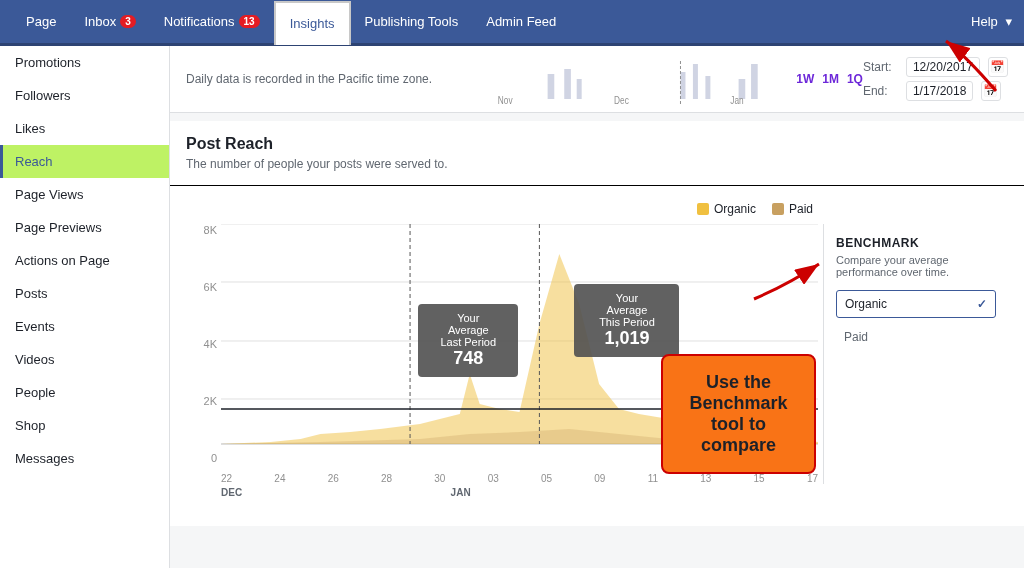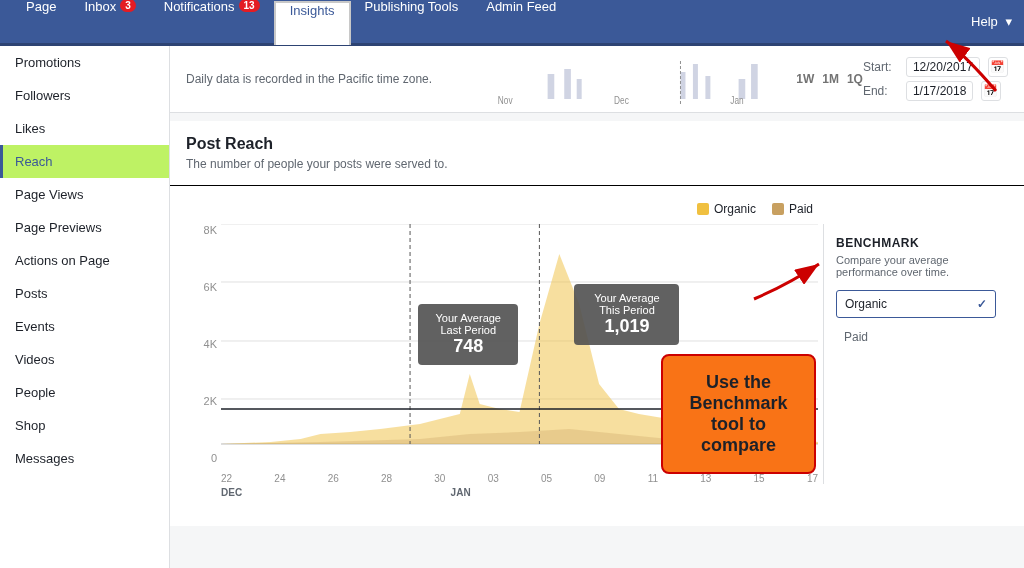--- a/index.html
+++ b/index.html
@@ -18,21 +18,21 @@
       display: flex;
       align-items: center;
       gap: 0;
       flex: 1;
     }
     .nav-item {
       color: #fff;
       padding: 0 14px;
       height: 46px;
       display: flex;
-      align-items: flex-start;
+      align-items: center;
       cursor: pointer;
       font-size: 13px;
       font-weight: 500;
       position: relative;
     }
     .nav-item.active {
       background: #fff;
       color: #3b5998;
       border: 2px solid #c8c8c8;
       border-bottom: none;
@@ -98,21 +98,21 @@
       border-bottom: 1px solid #dddfe2;
       padding: 8px 16px;
       display: flex;
       align-items: center;
       justify-content: space-between;
     }
     .date-bar-left { color: #606770; font-size: 12px; }
     .date-bar-period {
       display: flex;
       gap: 8px;
-      color: #737373;
+      color: #6d28d9;
       font-size: 12px;
       font-weight: bold;
     }
     .date-bar-period span { cursor: pointer; }
     .date-bar-right {
       display: flex;
       flex-direction: column;
       gap: 4px;
       font-size: 12px;
     }
@@ -218,21 +218,21 @@
       color: #909090;
       padding-right: 4px;
     }
 
     
     .tooltip-box {
       position: absolute;
       background: rgba(80,80,80,0.9);
       color: #fff;
       border-radius: 4px;
-      padding: 8px 8px;
+      padding: 8px 20px;
       font-size: 11px;
       text-align: center;
       pointer-events: none;
       z-index: 10;
     }
     .tooltip-value {
       font-size: 18px;
       font-weight: bold;
       display: block;
     }

